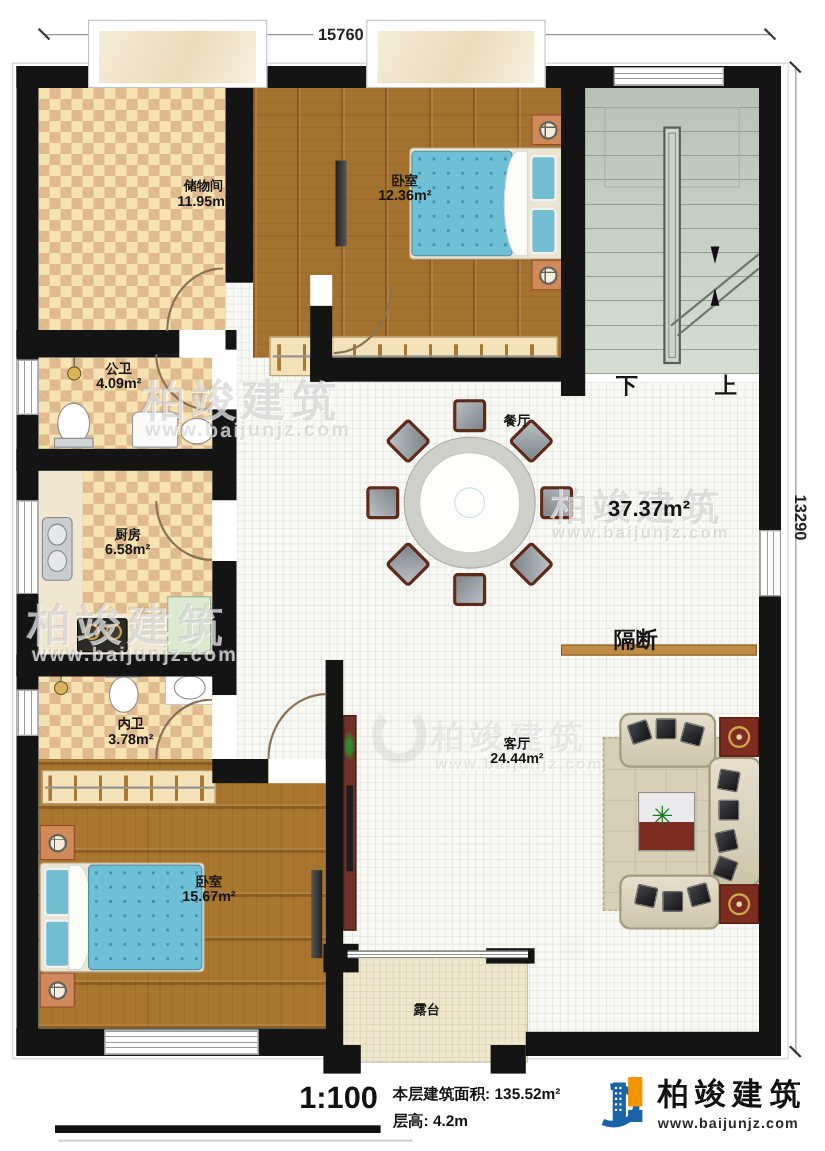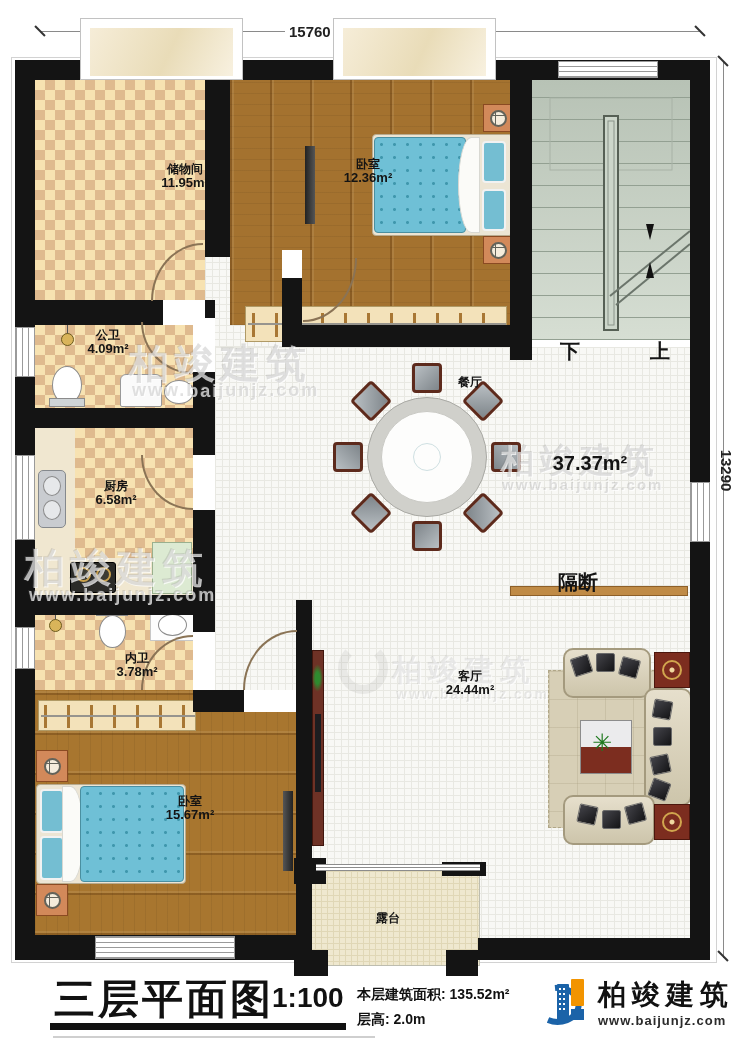--- a/index.html
+++ b/index.html
@@ -251,21 +251,21 @@
     <div class="ra">12.36m²</div>
   </div>
   <div class="lbl" style="left:108px;top:329px;">
     <div class="rn">公卫</div>
     <div class="ra">4.09m²</div>
   </div>
   <div class="lbl" style="left:116px;top:480px;">
     <div class="rn">厨房</div>
     <div class="ra">6.58m²</div>
   </div>
-  <div class="lbl" style="left:137px;top:652px;">
+  <div class="lbl" style="left:119px;top:652px;">
     <div class="rn">内卫</div>
     <div class="ra">3.78m²</div>
   </div>
   <div class="lbl" style="left:190px;top:795px;">
     <div class="rn">卧室</div>
     <div class="ra">15.67m²</div>
   </div>
   <div class="lbl" style="left:470px;top:376px;">
     <div class="rn">餐厅</div>
   </div>
@@ -283,31 +283,30 @@
 
   <div class="abs" style="left:40px;top:31px;width:660px;border-top:1px solid #8a8a8a;"></div>
   <div class="tick" style="left:33px;top:30px;"></div>
   <div class="tick" style="left:693px;top:30px;"></div>
   <div class="dimtxt" style="left:285px;top:23px;">15760</div>
   <div class="abs" style="left:723px;top:62px;height:896px;border-left:1px solid #8a8a8a;"></div>
   <div class="tick" style="left:716px;top:60px;"></div>
   <div class="tick" style="left:716px;top:955px;"></div>
   <div class="dimtxt" style="left:702px;top:462px;transform:rotate(90deg);background:transparent;">13290</div>
 
-  <div class="ftxt" style="left:54px;top:972px;font-size:41px;font-weight:bold;letter-spacing:3px;">三层平面图</div>
   <div class="abs" style="left:50px;top:1023px;width:296px;height:7px;background:#111;"></div>
   <div class="abs" style="left:53px;top:1036px;width:322px;height:2px;background:#cfcfcf;"></div>
   <div class="ftxt" style="left:272px;top:982px;font-size:28px;font-weight:600;">1:100</div>
   <div class="ftxt" style="left:357px;top:986px;font-size:14px;font-weight:bold;">
     <span>本层建筑面积:</span>
     <span>135.52m²</span>
   </div>
   <div class="ftxt" style="left:357px;top:1011px;font-size:14px;font-weight:bold;">
     <span>层高:</span>
-    <span>2.0m</span>
+    <span>4.2m</span>
   </div>
   <svg class="abs" style="left:540px;top:976px;" width="52" height="58" viewBox="0 0 52 58">
     <path d="M8 44 A 21 17 0 1 0 15 12" fill="none" stroke="#1b63a8" stroke-width="6"></path>
     <rect x="17" y="8" width="12" height="36" fill="#1b63a8" rx="1"></rect>
     <rect x="31" y="3" width="13" height="27" fill="#f29400" rx="1"></rect>
     <rect x="31" y="33" width="13" height="11" fill="#1b63a8"></rect>
     <g fill="#ffffff">
       <rect x="19" y="12" width="2" height="2"></rect>
         <rect x="23" y="12" width="2" height="2"></rect>
       <rect x="19" y="17" width="2" height="2"></rect>

